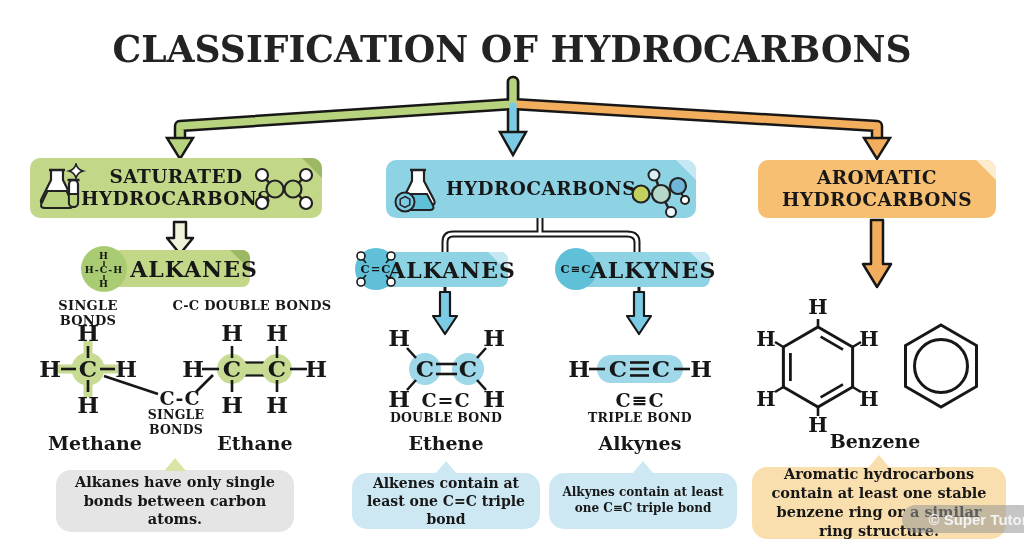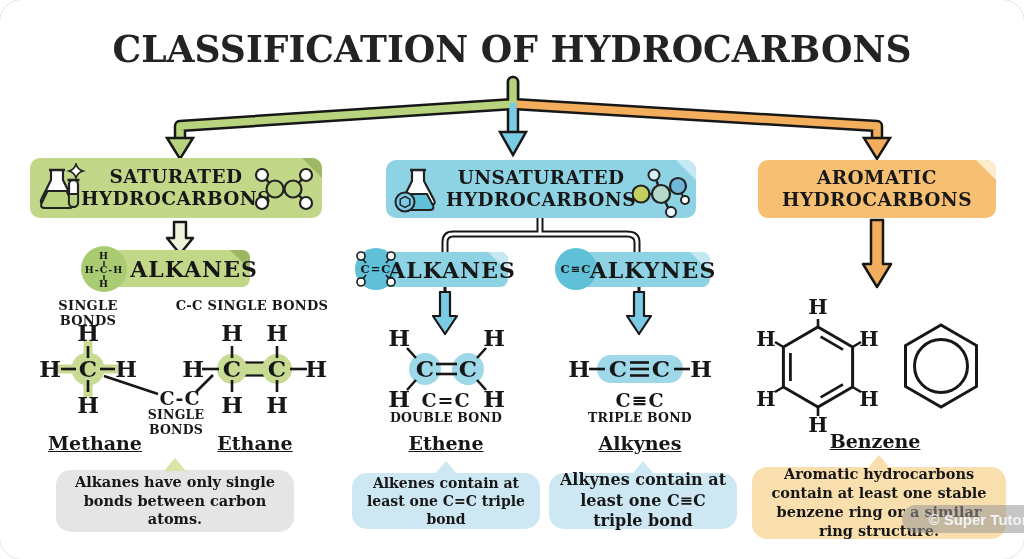--- a/index.html
+++ b/index.html
@@ -1,17 +1,17 @@
 <!DOCTYPE html>
 <html><head>
 <meta charset="utf-8">
 <style>
   html,body{margin:0;padding:0;background:#fff;}
   .stage{position:relative;width:1024px;height:559px;background:#fff;overflow:hidden;
-         border-radius:22px;outline:1px solid #e3e3e3;
+         border-radius:0;outline:1px solid #e3e3e3;
          font-family:"DejaVu Serif","Liberation Serif",serif;color:#171717;}
   .title{position:absolute;left:0;right:0;top:26px;text-align:center;
          font-size:38px;font-weight:bold;color:#232323;letter-spacing:0;
          transform:scaleX(.95);}
   svg.art{position:absolute;left:0;top:0;width:1024px;height:559px;pointer-events:none;}
 
   
   .ln-out{fill:none;stroke:#171717;stroke-width:12.5;stroke-linejoin:round;stroke-linecap:round;}
   .ln-in{fill:none;stroke-width:7.5;stroke-linejoin:round;stroke-linecap:round;}
   .br-out{fill:none;stroke:#171717;stroke-width:7;stroke-linejoin:round;}
@@ -53,33 +53,33 @@
   #badge-alkynes{left:566px;top:252px;width:144px;height:35px;}
   #badge-alkenes .bg,#badge-alkynes .bg{background:#8ed3e4;}
   #badge-alkanes span{padding-left:26px;}
   #badge-alkenes span,#badge-alkynes span{padding-left:30px;}
 
   
   .cap{position:absolute;text-align:center;font-weight:bold;}
   .cap-sm{font-size:13px;letter-spacing:.3px;}
   .cap-xs{font-size:12.5px;letter-spacing:.2px;}
   .cap-f{font-size:19px;letter-spacing:1px;}
-  .mol-name{position:absolute;text-align:center;font-weight:bold;font-size:19px;text-decoration:underline;}
+  .mol-name{position:absolute;text-align:center;font-weight:bold;font-size:19px;}
 
   
   .note{position:absolute;display:flex;align-items:center;justify-content:center;
         text-align:center;font-weight:bold;font-size:14.5px;line-height:1.3;
         border-radius:15px;padding:4px 8px;box-sizing:border-box;}
   .tail{position:absolute;top:-12px;left:50%;margin-left:-11px;width:0;height:0;
         border-left:11px solid transparent;border-right:11px solid transparent;
         border-bottom:13px solid #000;}
   #note-alkanes{left:56px;top:470px;width:238px;height:62px;background:#e5e5e5;}
   #note-alkanes .tail{border-bottom-color:#d9e5a4;}
   #note-alkenes{left:352px;top:473px;width:188px;height:56px;background:#cde8f2;font-size:14px;}
-  #note-alkynes{left:549px;top:473px;width:188px;height:56px;background:#cde8f2;font-size:16px;}
+  #note-alkynes{left:549px;top:473px;width:188px;height:56px;background:#cde8f2;font-size:12px;}
   #note-alkenes .tail,#note-alkynes .tail{border-bottom-color:#cde8f2;}
   #note-aromatic{left:752px;top:467px;width:254px;height:72px;background:#fadfae;}
   #note-aromatic .tail{border-bottom-color:#fadfae;}
 
   .watermark{position:absolute;left:902px;top:505px;width:114px;height:28px;
         background:rgba(150,150,150,.55);border-radius:14px;display:flex;
         align-items:center;justify-content:center;color:#f2f2f2;
         font:bold 15px "Liberation Sans","DejaVu Sans",sans-serif;z-index:5;padding-left:19px;}
 </style>
 </head>
@@ -244,21 +244,20 @@
 
   <div class="hdr" id="hdr-unsaturated">
     <svg class="icon-l" width="52" height="52" viewBox="0 0 52 52">
       <path d="M18 5 h12 v11 l10 19 q2.5 5 -3.5 5 H12 q-6 0 -3.5 -5 L18 16 z" fill="#fff" stroke="#222" stroke-width="2.2" stroke-linejoin="round"></path>
       <path d="M15 29 l-6 11.5 q-1.8 4.5 3.5 4.5 h23 q5.3 0 3.5 -4.5 L33 29 z" fill="#5fc0d8" stroke="#222" stroke-width="2"></path>
       <line x1="16" y1="5" x2="32" y2="5" stroke="#222" stroke-width="2.5"></line>
       <circle cx="11" cy="37" r="9.5" fill="#7ccbe4" stroke="#222" stroke-width="2"></circle>
       <polygon points="11,31.5 15.8,34.2 15.8,39.8 11,42.5 6.2,39.8 6.2,34.2" fill="none" stroke="#222" stroke-width="1.5"></polygon>
     </svg>
     <div class="hdr-label">
-      <span>UNSATURATED</span>
       <span>HYDROCARBONS</span>
     </div>
     <svg class="icon-r" width="58" height="54" viewBox="0 0 58 54">
       <line x1="29" y1="27" x2="10" y2="27" stroke="#222" stroke-width="2.5"></line>
       <line x1="29" y1="27" x2="46" y2="20" stroke="#222" stroke-width="2.5"></line>
       <line x1="29" y1="27" x2="23" y2="9" stroke="#222" stroke-width="2.5"></line>
       <line x1="29" y1="27" x2="38" y2="44" stroke="#222" stroke-width="2.5"></line>
       <line x1="46" y1="20" x2="52" y2="31" stroke="#222" stroke-width="2"></line>
       <circle cx="29" cy="27" r="9" fill="#b5d8c8" stroke="#222" stroke-width="2.2"></circle>
       <circle cx="9" cy="27" r="8.5" fill="#c3cf5e" stroke="#222" stroke-width="2.2"></circle>
@@ -317,21 +316,21 @@
         <i class="fold fold-b"></i>
       </i>
     <svg class="badge-ic" style="left:-16px;top:-9px" width="52" height="52" viewBox="0 0 52 52">
       <circle cx="26" cy="26" r="21" fill="#5fc0d8"></circle>
       <text class="ictext" x="26" y="30">C≡C</text>
     </svg>
     <span>ALKYNES</span>
   </div>
 
   <div class="cap cap-sm" style="left:28px;top:298px;width:120px;">SINGLE BONDS</div>
-  <div class="cap cap-sm" style="left:172px;top:298px;width:160px;">C-C SINGLE BONDS</div>
+  <div class="cap cap-sm" style="left:172px;top:298px;width:160px;">C-C DOUBLE BONDS</div>
   <div class="cap cap-f" style="left:150px;top:387px;width:60px;">C-C</div>
   <div class="cap cap-xs" style="left:120px;top:407px;width:112px;">SINGLE BONDS</div>
 
   <div class="cap cap-f" style="left:416px;top:389px;width:60px;">C=C</div>
   <div class="cap cap-xs" style="left:386px;top:410px;width:120px;">DOUBLE BOND</div>
   <div class="cap cap-f" style="left:610px;top:389px;width:60px;">C≡C</div>
   <div class="cap cap-xs" style="left:580px;top:410px;width:120px;">TRIPLE BOND</div>
 
   <div class="mol-name" style="left:40px;top:432px;width:110px;">Methane</div>
   <div class="mol-name" style="left:200px;top:432px;width:110px;">Ethane</div>

